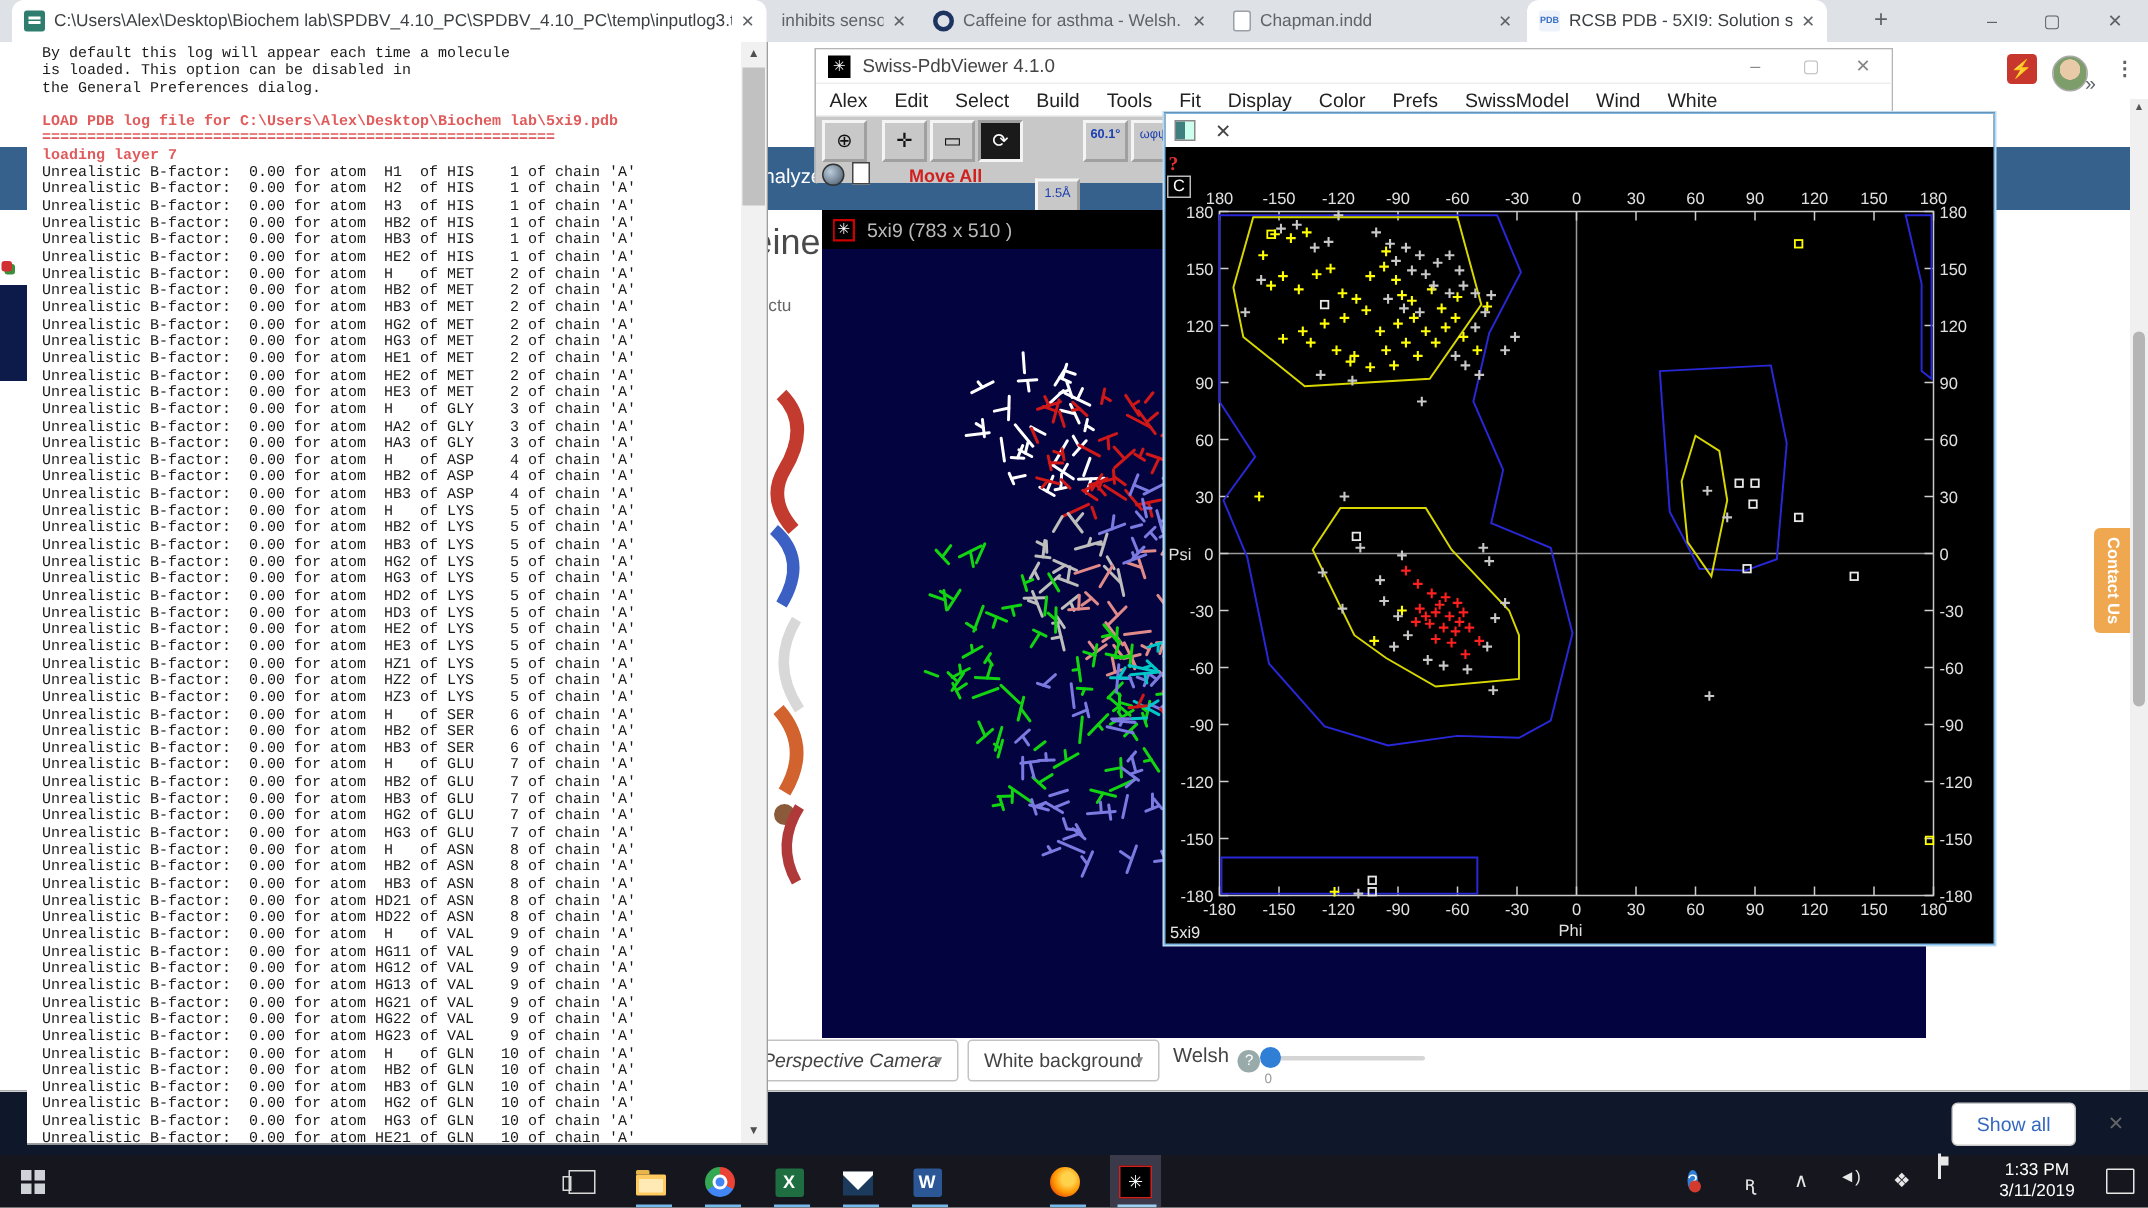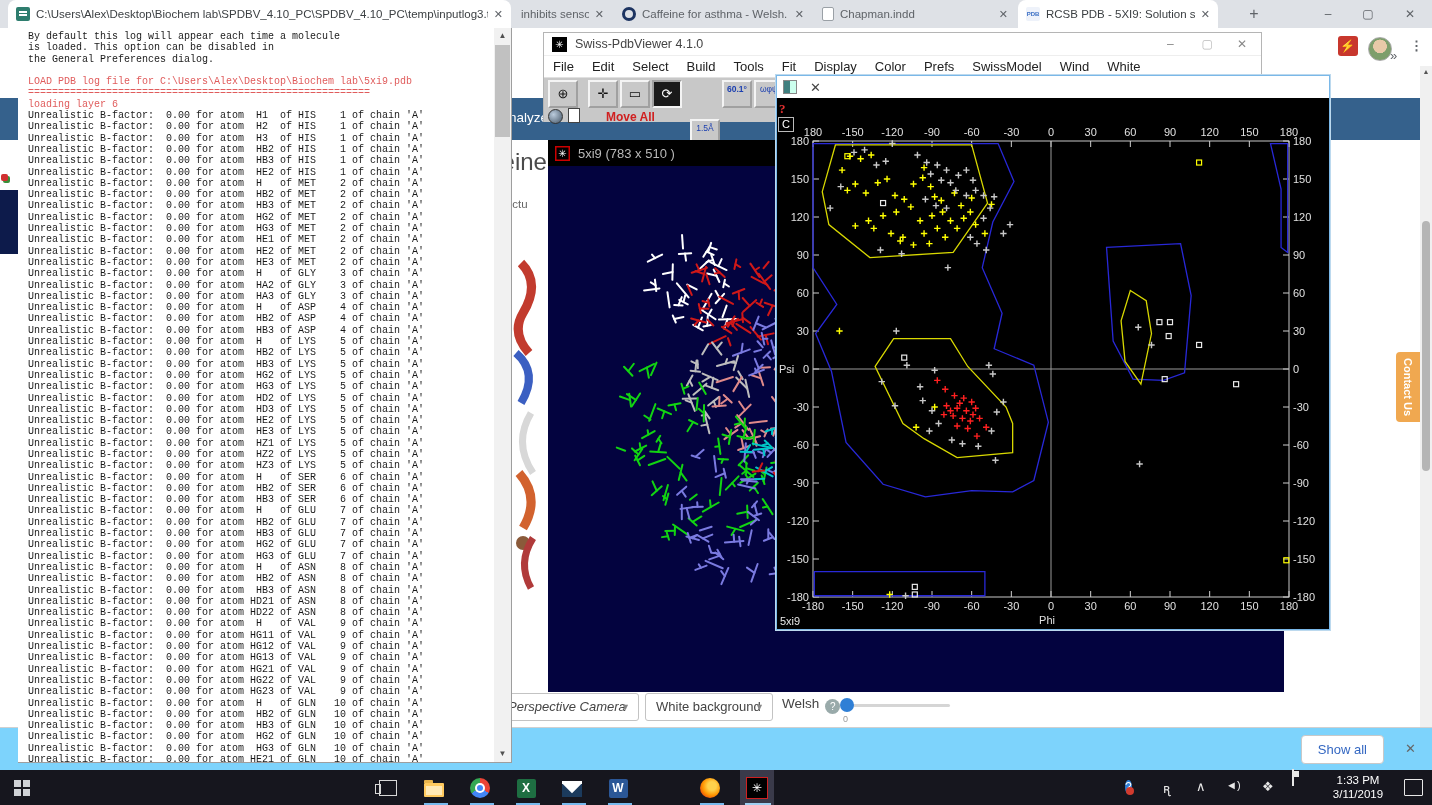--- a/index.html
+++ b/index.html
@@ -21,21 +21,21 @@
   .winctl{position:absolute;top:0;height:28px;width:40px;text-align:center;line-height:28px;color:#5f6368;font-size:12px;}
   
   .titlebar-white{background:#fff;display:flex;align-items:center;gap:8px;padding:0 8px;box-sizing:border-box;}
   .app-icon{width:15px;height:15px;background:#000;color:#fff;font-size:10px;line-height:15px;text-align:center;flex:0 0 auto;}
   .app-icon.redring{box-shadow:0 0 0 1.5px #c00 inset;}
   
   .text-window{position:absolute;left:18px;top:28px;width:493px;height:734px;background:#fff;
                border-right:1px solid #9e9e9e;border-bottom:1px solid #9e9e9e;z-index:50;overflow:hidden;}
   .logpre{margin:0;padding:3px 0 0 10px;font-family:"Liberation Mono","DejaVu Sans Mono",monospace;
           font-size:10px;line-height:11.3px;color:#1a1a1a;white-space:pre;}
-  .logpre .red{color:#e05c5c;font-weight:normal;}
+  .logpre .red{color:#e05c5c;font-weight:bold;}
   .vscroll{position:absolute;right:0;top:0;width:17px;height:100%;background:#f1f1f1;}
   .vscroll .arrow{position:absolute;left:0;width:17px;height:16px;color:#505050;font-size:8px;text-align:center;line-height:16px;}
   .vscroll .thumb{position:absolute;left:1px;width:15px;background:#c1c1c1;}
   
   .spdbv-window{position:absolute;left:543px;top:32px;width:719px;height:90px;background:#f0f0f0;
                 border:1px solid #b5b5b5;box-sizing:border-box;z-index:20;}
   .menubar{display:flex;gap:0;background:#fff;font-size:13px;color:#222;height:21px;align-items:center;border-bottom:1px solid #e0e0e0;}
   .menubar span{padding:0 9px;}
   .toolbar{background:#c8c8c8;height:44px;position:relative;}
   .tbtn{position:absolute;top:2px;width:30px;height:28px;background:#c8c8c8;border:2px outset #f4f4f4;
@@ -80,21 +80,21 @@
   .slider-track{position:absolute;left:845px;top:676px;width:105px;height:3px;background:#d5d5d5;border-radius:2px;}
   .slider-dot{position:absolute;left:840px;top:670px;width:14px;height:14px;border-radius:50%;background:#2f7fd6;}
   .slider-val{position:absolute;left:843px;top:686px;font-size:9px;color:#999;}
   .ribbon-frag{position:absolute;left:511px;top:215px;width:37px;height:350px;overflow:hidden;}
   .margin-navy{position:absolute;left:0;top:162px;width:18px;height:64px;background:#0d1b4b;}
   .margin-dot{position:absolute;left:1px;top:146px;width:7px;height:7px;background:#d03030;border-radius:2px;box-shadow:2px 2px 0 #3a8f3a;}
   .toolicons{position:absolute;top:14px;font-size:13px;color:#5f6368;}
   .avatar{position:absolute;left:1368px;top:9px;width:22px;height:22px;border-radius:50%;
           background:radial-gradient(circle at 50% 38%,#e8c9a8 38%,#7d9e6b 40%);border:1px solid #aaa;}
   
-  .dlbar{position:absolute;left:0;top:727px;width:1432px;height:43px;background:#7dd3fc;border-top:1px solid #d0d0d0;z-index:5;}
+  .dlbar{position:absolute;left:0;top:727px;width:1432px;height:43px;background:#0f172a;border-top:1px solid #d0d0d0;z-index:5;}
   .showall{position:absolute;right:48px;top:7px;border:1px solid #c8c8c8;border-radius:4px;padding:6px 16px;
            font-size:13px;color:#3367c2;background:#fff;}
   .dlclose{position:absolute;right:16px;top:13px;color:#666;font-size:13px;}
   
   .taskbar{position:absolute;left:0;top:770px;width:1432px;height:35px;background:#16161e;z-index:100;}
   .startbtn{position:absolute;left:14px;top:10px;width:16px;height:16px;
             display:grid;grid-template-columns:7px 7px;grid-template-rows:7px 7px;gap:2px;}
   .startbtn i{background:#cfd2d6;}
   .searchbox{position:absolute;left:48px;top:0;width:304px;height:35px;background:#fff;border:1px solid #888;box-sizing:border-box;}
   .searchbox .cort{position:absolute;left:12px;top:7px;width:18px;height:18px;border:2.5px solid #222;border-radius:50%;box-sizing:border-box;}
@@ -218,21 +218,21 @@
 
   <div class="spdbv-window">
     <div class="titlebar-white" style="height:23px;border-bottom:1px solid #eee;">
       <span class="app-icon">✳</span>
       <span style="font-size:12.5px;color:#444;flex:1;">Swiss-PdbViewer 4.1.0</span>
       <span style="color:#888;font-size:12px;padding:0 10px;">–</span>
       <span style="color:#bbb;font-size:12px;padding:0 10px;">▢</span>
       <span style="color:#888;font-size:12px;padding:0 6px;">✕</span>
     </div>
     <div class="menubar" id="spdbv-menus">
-        <span>File</span>
+        <span>Alex</span>
         <span>Edit</span>
         <span>Select</span>
         <span>Build</span>
         <span>Tools</span>
         <span>Fit</span>
         <span>Display</span>
         <span>Color</span>
         <span>Prefs</span>
         <span>SwissModel</span>
         <span>Wind</span>
@@ -915,21 +915,21 @@
       </svg>
   </div>
 
   <div class="text-window">
     <pre class="logpre" id="log">By default this log will appear each time a molecule
 is loaded. This option can be disabled in
 the General Preferences dialog.
 
 <span class="red">LOAD PDB log file for C:\Users\Alex\Desktop\Biochem lab\5xi9.pdb</span>
 <span class="red">=========================================================</span>
-<span class="red">loading layer 6</span>
+<span class="red">loading layer 7</span>
 Unrealistic B-factor:  0.00 for atom  H1  of HIS    1 of chain 'A'
 Unrealistic B-factor:  0.00 for atom  H2  of HIS    1 of chain 'A'
 Unrealistic B-factor:  0.00 for atom  H3  of HIS    1 of chain 'A'
 Unrealistic B-factor:  0.00 for atom  HB2 of HIS    1 of chain 'A'
 Unrealistic B-factor:  0.00 for atom  HB3 of HIS    1 of chain 'A'
 Unrealistic B-factor:  0.00 for atom  HE2 of HIS    1 of chain 'A'
 Unrealistic B-factor:  0.00 for atom  H   of MET    2 of chain 'A'
 Unrealistic B-factor:  0.00 for atom  HB2 of MET    2 of chain 'A'
 Unrealistic B-factor:  0.00 for atom  HB3 of MET    2 of chain 'A'
 Unrealistic B-factor:  0.00 for atom  HG2 of MET    2 of chain 'A'

